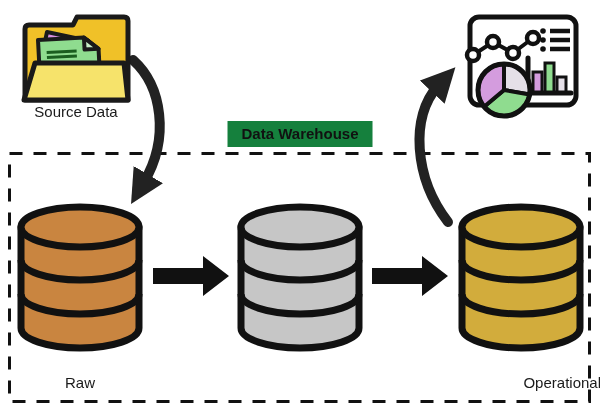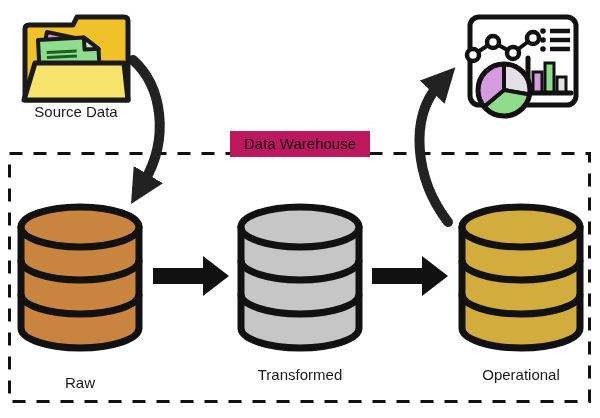--- a/index.html
+++ b/index.html
@@ -14,25 +14,25 @@
   .label{
     position:absolute;
     color:#1a1a1a;
     font-size:15px;
     line-height:26px;
     text-align:center;
     white-space:nowrap;
   }
   .label.title{
     left:50%;
-    top:131px;
+    top:121px;
     transform:translateX(-50%);
-    background:#be185d;
+    background:#15803d;
     padding:0 14px;
-    font-weight:normal;
+    font-weight:bold;
     color:#111111;
     z-index:2;
   }
   .db-label{width:160px;}
 </style>
 </head>
 <body>
 
 <div class="canvas">
 
@@ -113,15 +113,14 @@
       <ellipse cx="63" cy="22" rx="59" ry="20" stroke="#111111" stroke-width="7" fill="#D2AC3C"></ellipse>
     </g>
 
     <polygon points="153,268 203,268 203,256 229,276 203,296 203,284 153,284" fill="#111111"></polygon>
     <polygon points="372,268 422,268 422,256 448,276 422,296 422,284 372,284" fill="#111111"></polygon>
   </svg>
 
   <div class="label title">Data Warehouse</div>
   <div class="label" style="left:11px;top:99px;width:130px;">Source Data</div>
   <div class="label db-label" style="left:0px;top:370px;">Raw</div>
-  <div class="label db-label" style="left:220px;top:362px;">Transformed</div>
-  <div class="label db-label" style="left:441px;top:362px;">Operational</div>
+  <div class="label db-label" style="left:441px;top:370px;text-align:right;">Operational</div>
 </div>
 
 </body></html>

